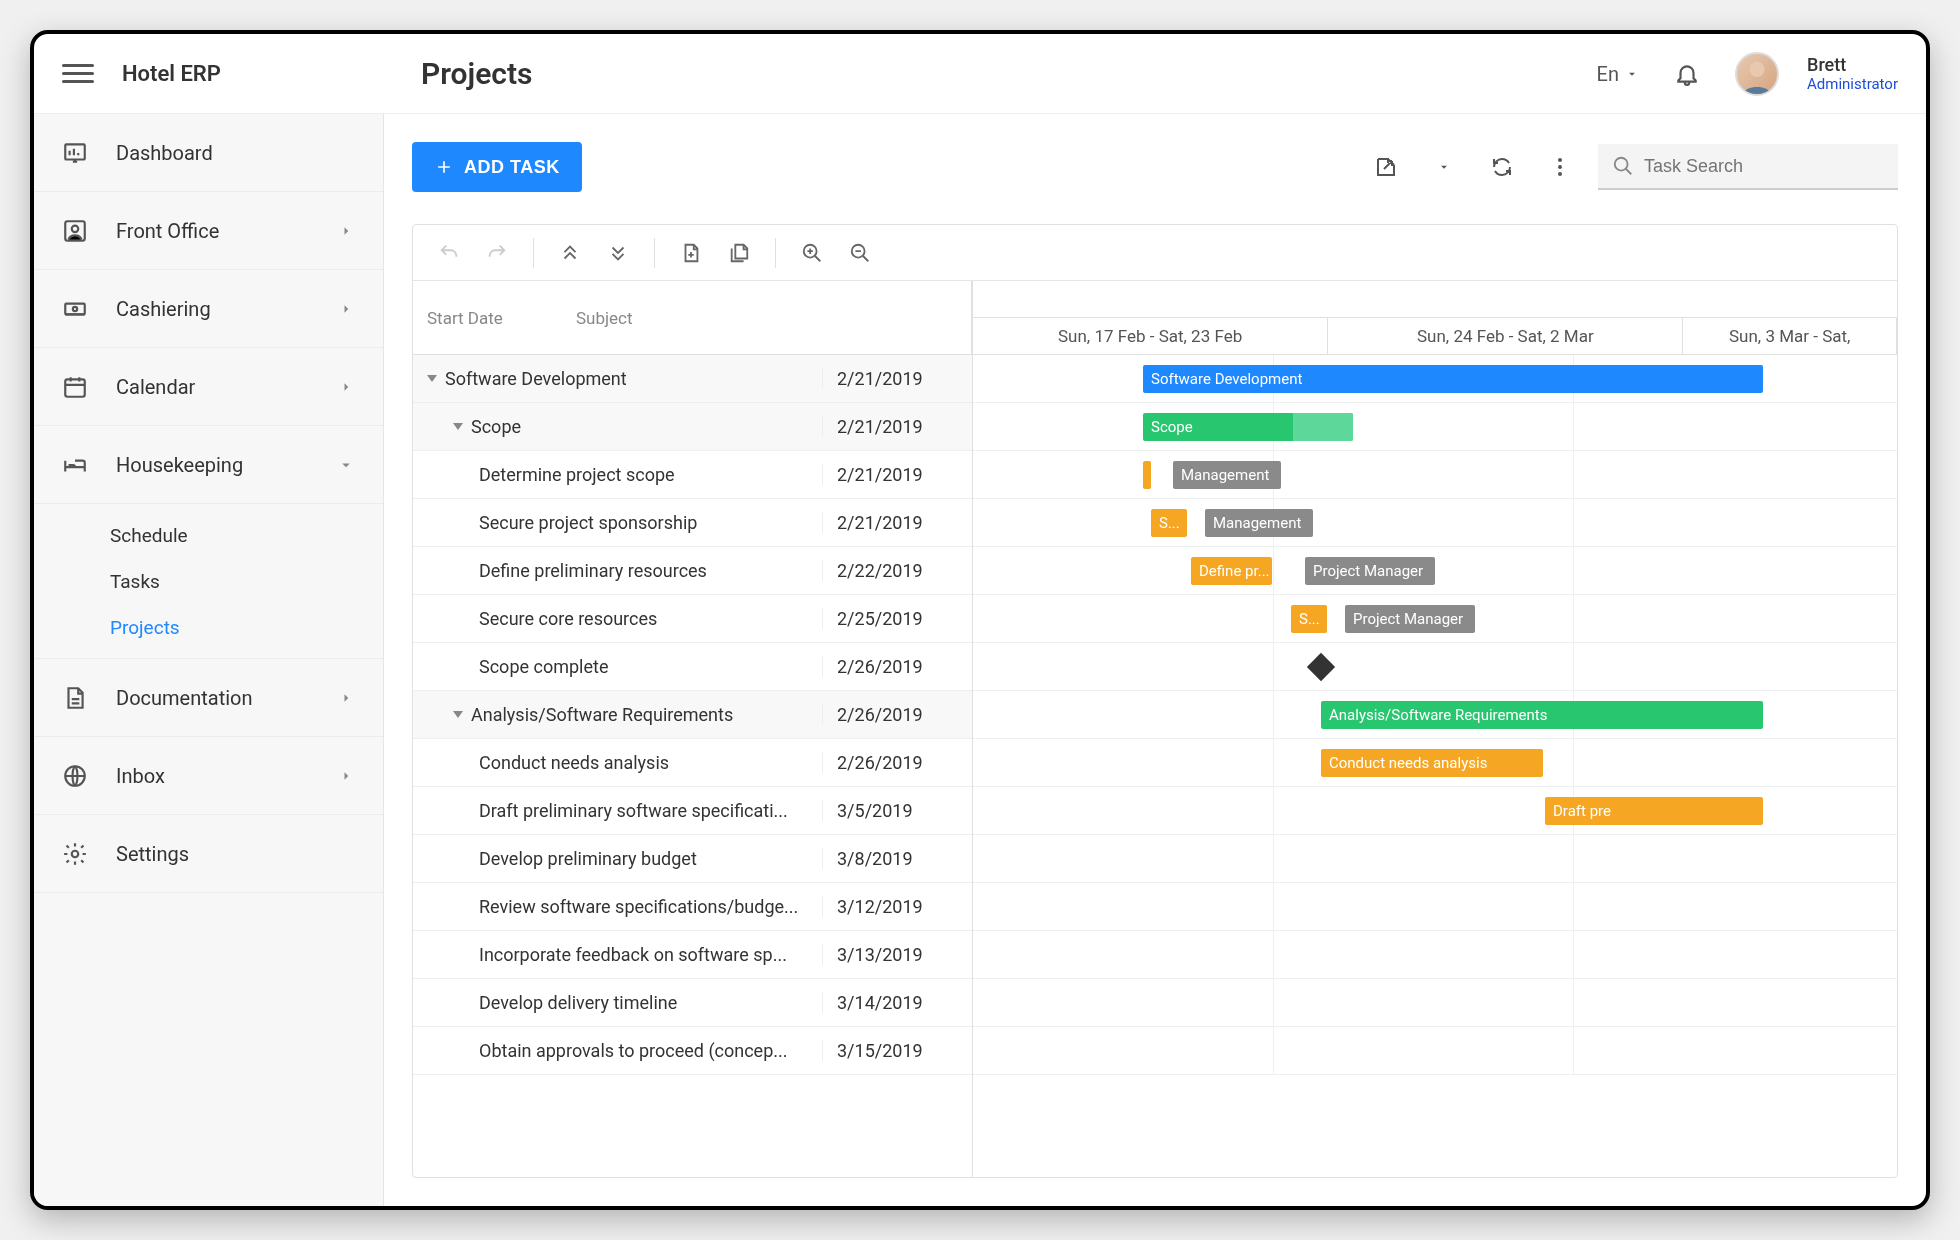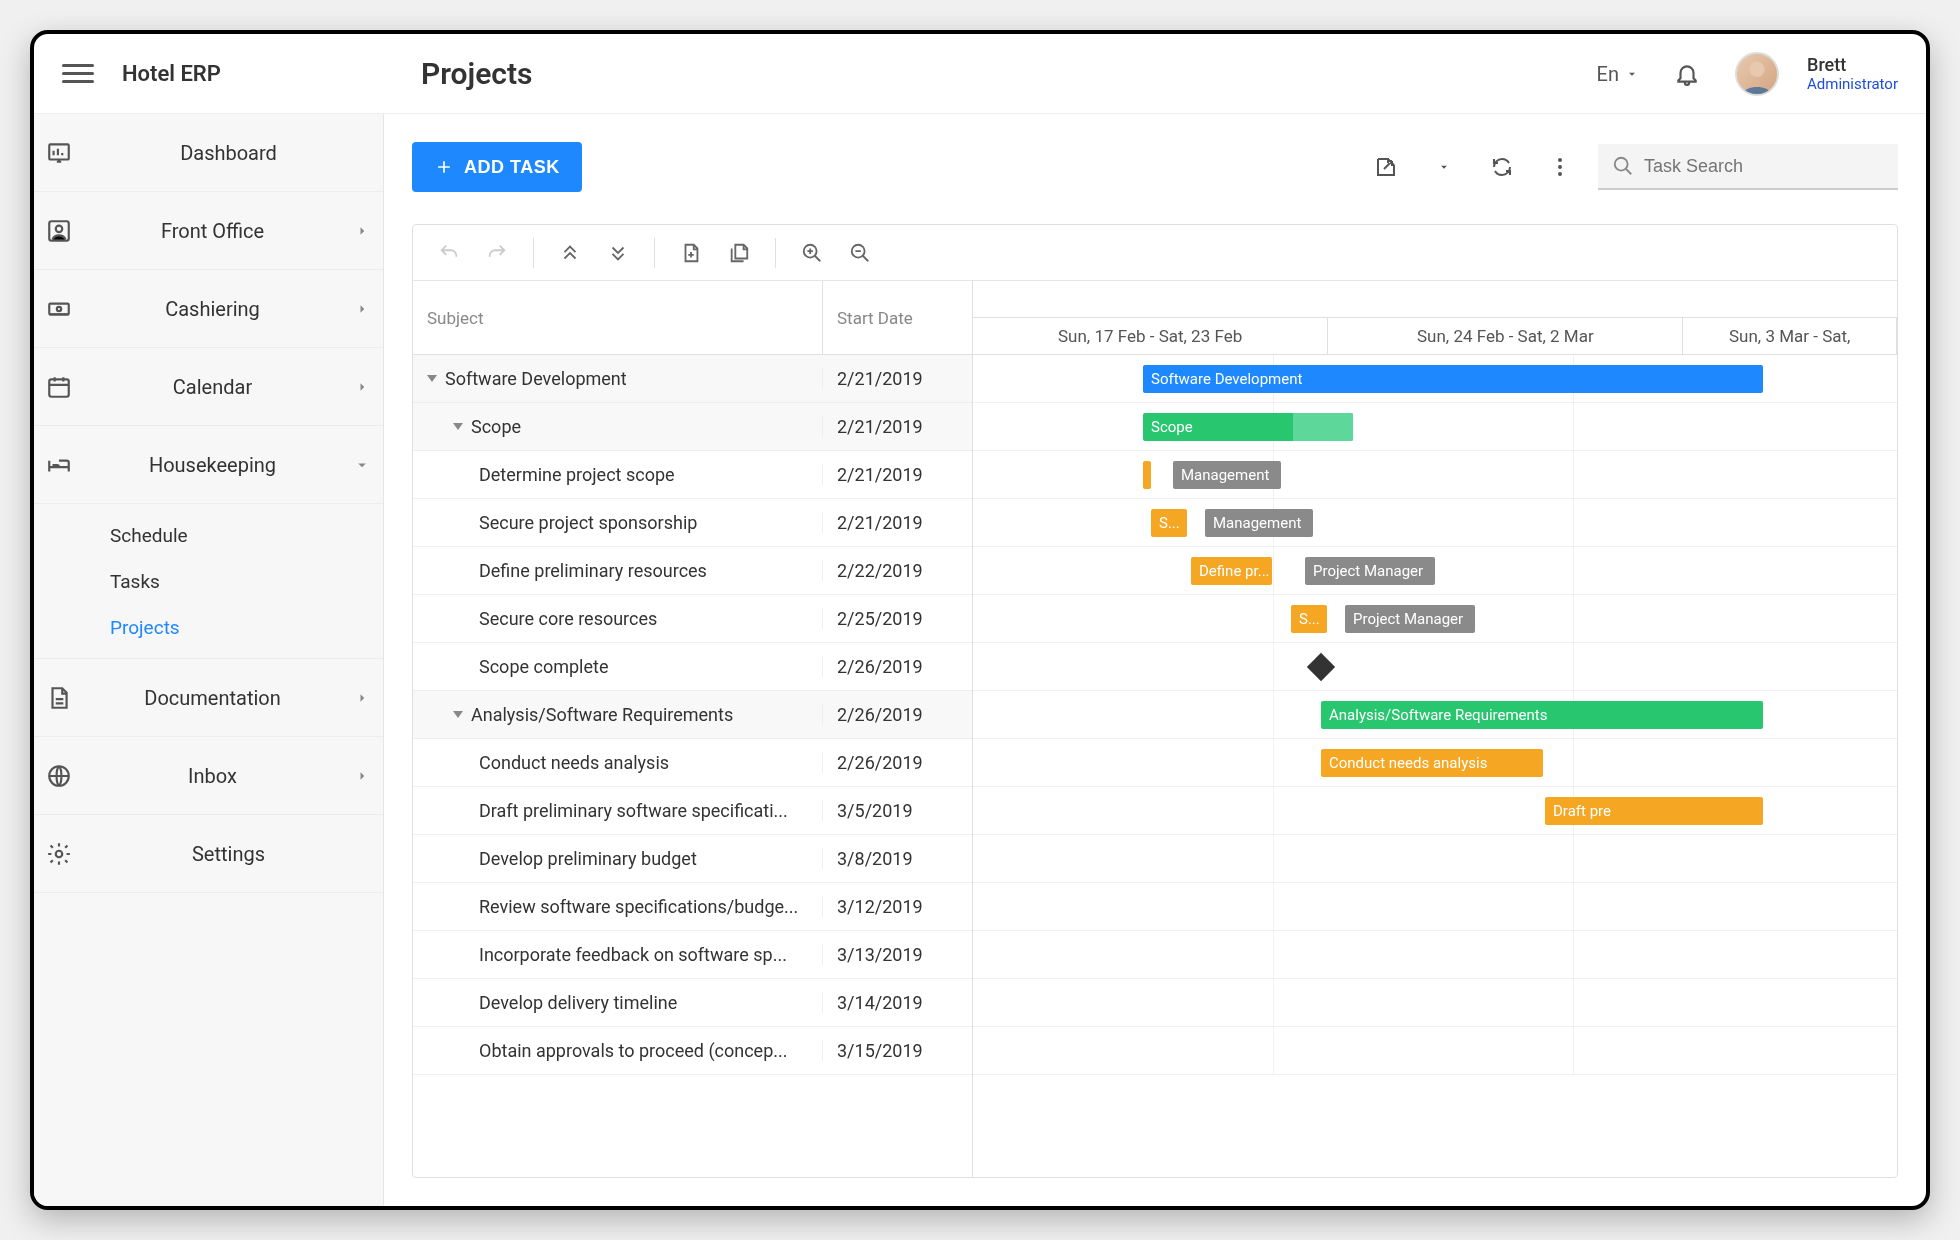--- a/index.html
+++ b/index.html
@@ -12,21 +12,21 @@
 .brand { font-size: 22px; font-weight: 600; color: #333; }
 .page-title { font-size: 30px; font-weight: 600; margin-left: 200px; }
 .topbar-right { margin-left: auto; display: flex; align-items: center; gap: 28px; }
 .lang { display: flex; align-items: center; gap: 6px; color: #555; font-size: 20px; cursor: pointer; }
 .avatar { width: 44px; height: 44px; border-radius: 50%; background: linear-gradient(135deg,#e8c9b0,#d4a581); border: 2px solid #ddd; display: flex; align-items: flex-end; justify-content: center; overflow: hidden; }
 .avatar svg { width: 38px; height: 38px; }
 .user-info .name { font-size: 18px; font-weight: 500; }
 .user-info .role { font-size: 15px; color: #1d4ed8; }
 .body { flex: 1; display: flex; overflow: hidden; }
 .sidebar { width: 350px; background: #f7f7f7; border-right: 1px solid #e5e5e5; overflow-y: auto; }
-.nav-item { height: 78px; display: flex; align-items: center; padding: 0 12px; border-bottom: 1px solid #ececec; cursor: pointer; gap: 14px; text-align: center; }
+.nav-item { height: 78px; display: flex; align-items: center; padding: 0 28px; border-bottom: 1px solid #ececec; cursor: pointer; gap: 28px; }
 .nav-item .icon { width: 26px; height: 26px; color: #555; flex-shrink: 0; }
 .nav-item .label { font-size: 20px; color: #333; flex: 1; }
 .nav-item .chev { color: #888; }
 .nav-sub { padding: 8px 0 8px 76px; border-bottom: 1px solid #ececec; }
 .nav-sub-item { height: 46px; display: flex; align-items: center; font-size: 19px; color: #333; cursor: pointer; }
 .nav-sub-item.active { color: #1e88ff; }
 .main { flex: 1; display: flex; flex-direction: column; overflow: hidden; padding: 28px; gap: 8px; }
 .action-row { display: flex; align-items: center; gap: 18px; margin-bottom: 24px; }
 .add-btn { background: #1e88ff; color: #fff; border: none; border-radius: 4px; height: 50px; padding: 0 22px; font-size: 18px; font-weight: 600; letter-spacing: .5px; display: flex; align-items: center; gap: 10px; cursor: pointer; }
 .action-row .spacer { flex: 1; }
@@ -293,22 +293,22 @@
                 <svg width="22" height="22" viewBox="0 0 24 24">
                   <circle cx="10" cy="10" r="7" fill="none" stroke="currentColor" stroke-width="2"></circle>
                   <path stroke="currentColor" stroke-width="2" d="M15 15l6 6M7 10h6"></path>
                 </svg>
               </div>
         </div>
 
         <div class="gantt-body">
           <div class="gantt-left">
             <div class="col-headers">
+              <div class="col date">Start Date</div>
               <div class="col subject">Subject</div>
-              <div class="col date">Start Date</div>
             </div>
             <div class="rows" id="task-rows">
                   <div class="row group">
                     <div class="subj" style="padding-left:14px">
                       <span class="tri"></span>
                       <span class="txt">Software Development</span>
                     </div>
                     <div class="date">2/21/2019</div>
                   </div>
                   <div class="row group">

